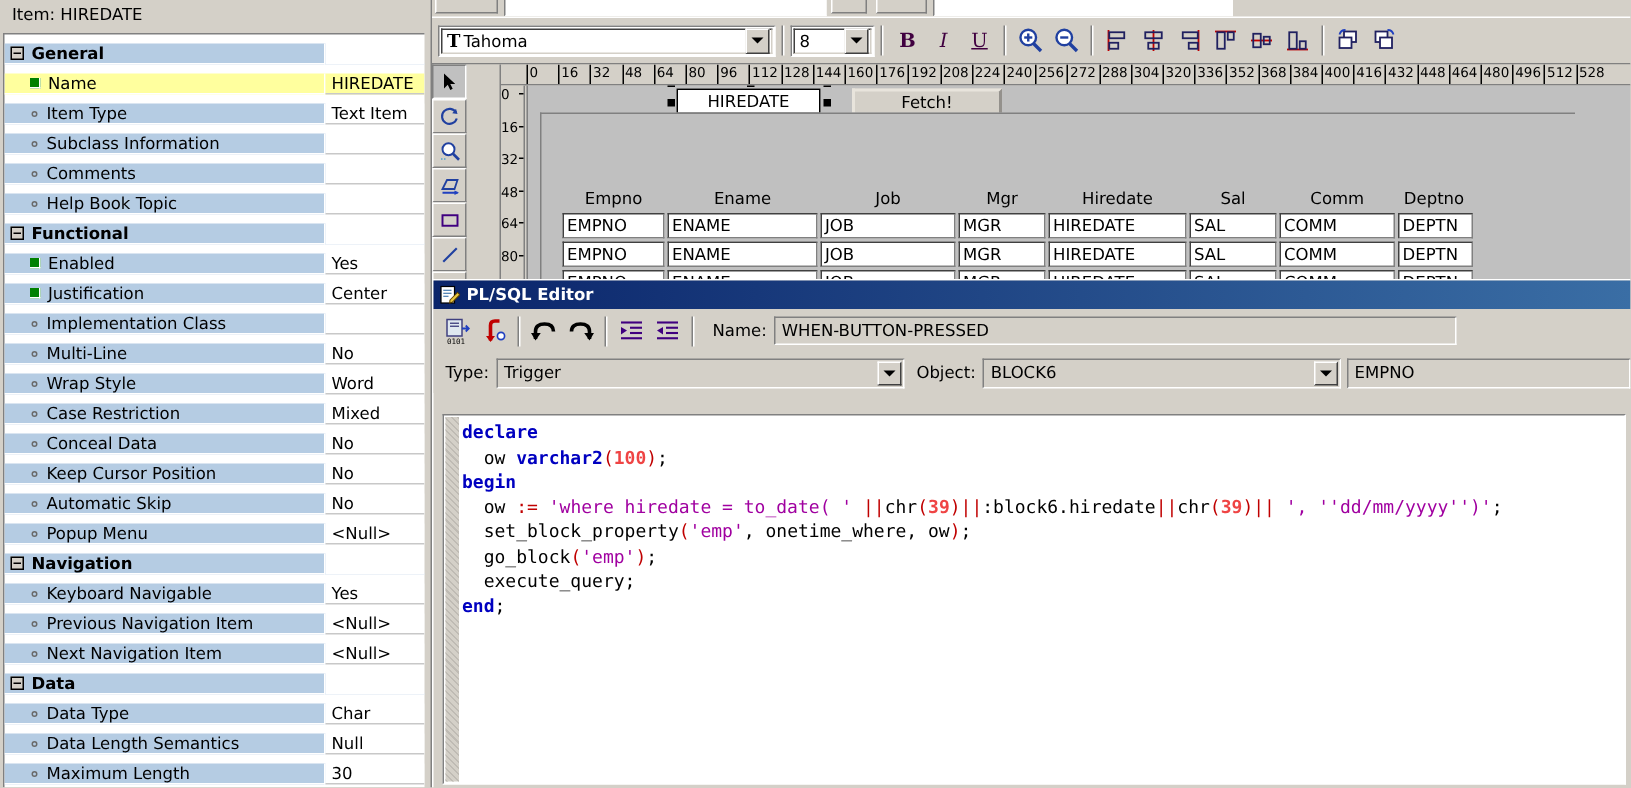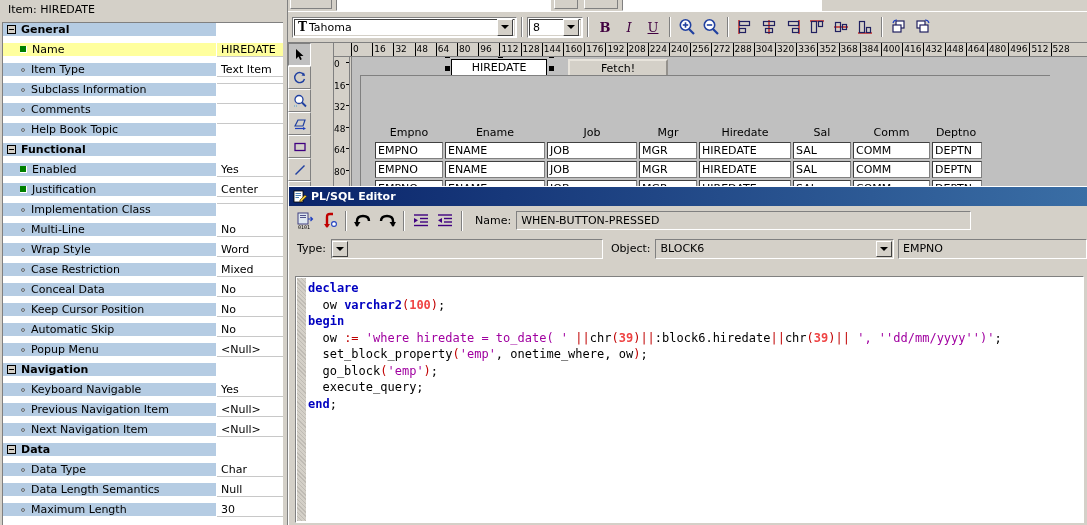--- a/index.html
+++ b/index.html
@@ -28,21 +28,21 @@
     background: #d4d0c8;
     color: #000;
   }
   #prop-list {
     position: absolute; left: 2px; top: 22px; right: 4px; bottom: 0;
     border-top: 1px solid #808080;
     border-left: 1px solid #808080;
     background: #fff;
     overflow: hidden;
   }
-  .prow { display: flex; height: 20px; align-items: flex-start; }
+  .prow { display: flex; height: 20px; align-items: flex-end; }
   .pname {
     width: 214px; flex: 0 0 214px;
     background: #b5cce3;
     border-bottom: 1px solid #ffffff;
     border-right: 1px solid #ffffff;
     display: flex; align-items: center;
     padding-left: 6px;
     font-size: 11px;
     overflow: hidden; white-space: nowrap;
   }
@@ -929,20 +929,21 @@
         <div class="tb-sep"></div>
         <span class="lbl">Name:</span>
         <div class="flatfield" style="width:455px;">
           <span>WHEN-BUTTON-PRESSED</span>
         </div>
       </div>
 
       <div id="plsql-row2">
         <span class="lbl" style="margin-left:4px;">Type:</span>
         <div class="combo2" style="width:285px;">
+          <span class="t">Trigger</span>
           <span class="a"></span>
         </div>
         <span class="lbl">Object:</span>
         <div class="combo2" style="width:250px;">
           <span class="t">BLOCK6</span>
           <span class="a"></span>
         </div>
         <div class="combo2" style="width:198px;margin-left:4px;">
           <span class="t">EMPNO</span>
         </div>

